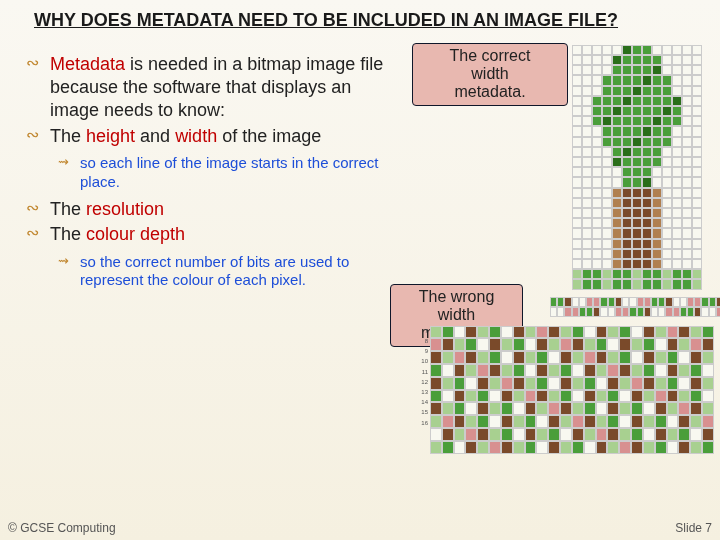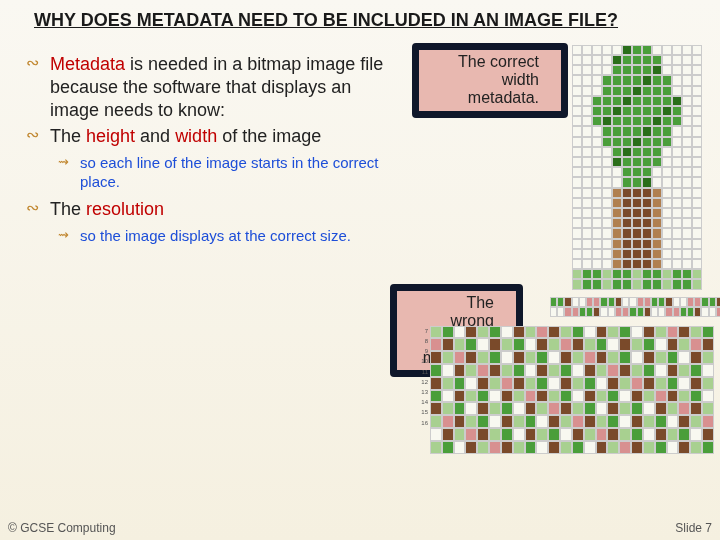--- a/index.html
+++ b/index.html
@@ -61,26 +61,26 @@
     content: "⇝";
     position: absolute;
     left: 8px;
     top: 0;
     color: #c0862e;
     font-size: 13px;
   }
   .red { color: #c00000; }
   .callout {
     background: #e8b8b0;
-    border: 7px solid #0f172a;
+    border: 1px solid #0f172a;
     border-radius: 4px;
     padding: 3px 22px;
     font-size: 16px;
     color: #222;
-    text-align: right;
+    text-align: center;
     position: absolute;
     line-height: 1.15;
   }
   .callout-top { top: 2px; left: 22px; width: 156px; }
   .callout-mid { top: 243px; left: 0px; width: 133px; }
   .pixgrid {
     position: absolute;
     display: grid;
     gap: 0;
   }
@@ -143,22 +143,25 @@
         <span class="red">Metadata</span><span> is needed in a bitmap image file because the software that displays an image needs to know:</span>
       </li>
       <li>
         <span>The </span><span class="red">height</span><span> and </span><span class="red">width</span><span> of the image</span>
         <ul class="sub">
           <li>so each line of the image starts in the correct place.</li>
         </ul>
       </li>
       <li>
         <span>The </span><span class="red">resolution</span>
+      </li>
+      <li>
+        <span>The </span><span class="red">colour depth</span>
         <ul class="sub">
-          <li>so the image displays at the correct size.</li>
+          <li>so the correct number of bits are used to represent the colour of each pixel.</li>
         </ul>
       </li>
     </ul>
   </div>
 
   <div class="right">
     <div class="callout callout-top">The correct width metadata.</div>
     <div class="callout callout-mid">The wrong width metadata.</div>
 
     <div class="pixgrid g1" id="grid1">

